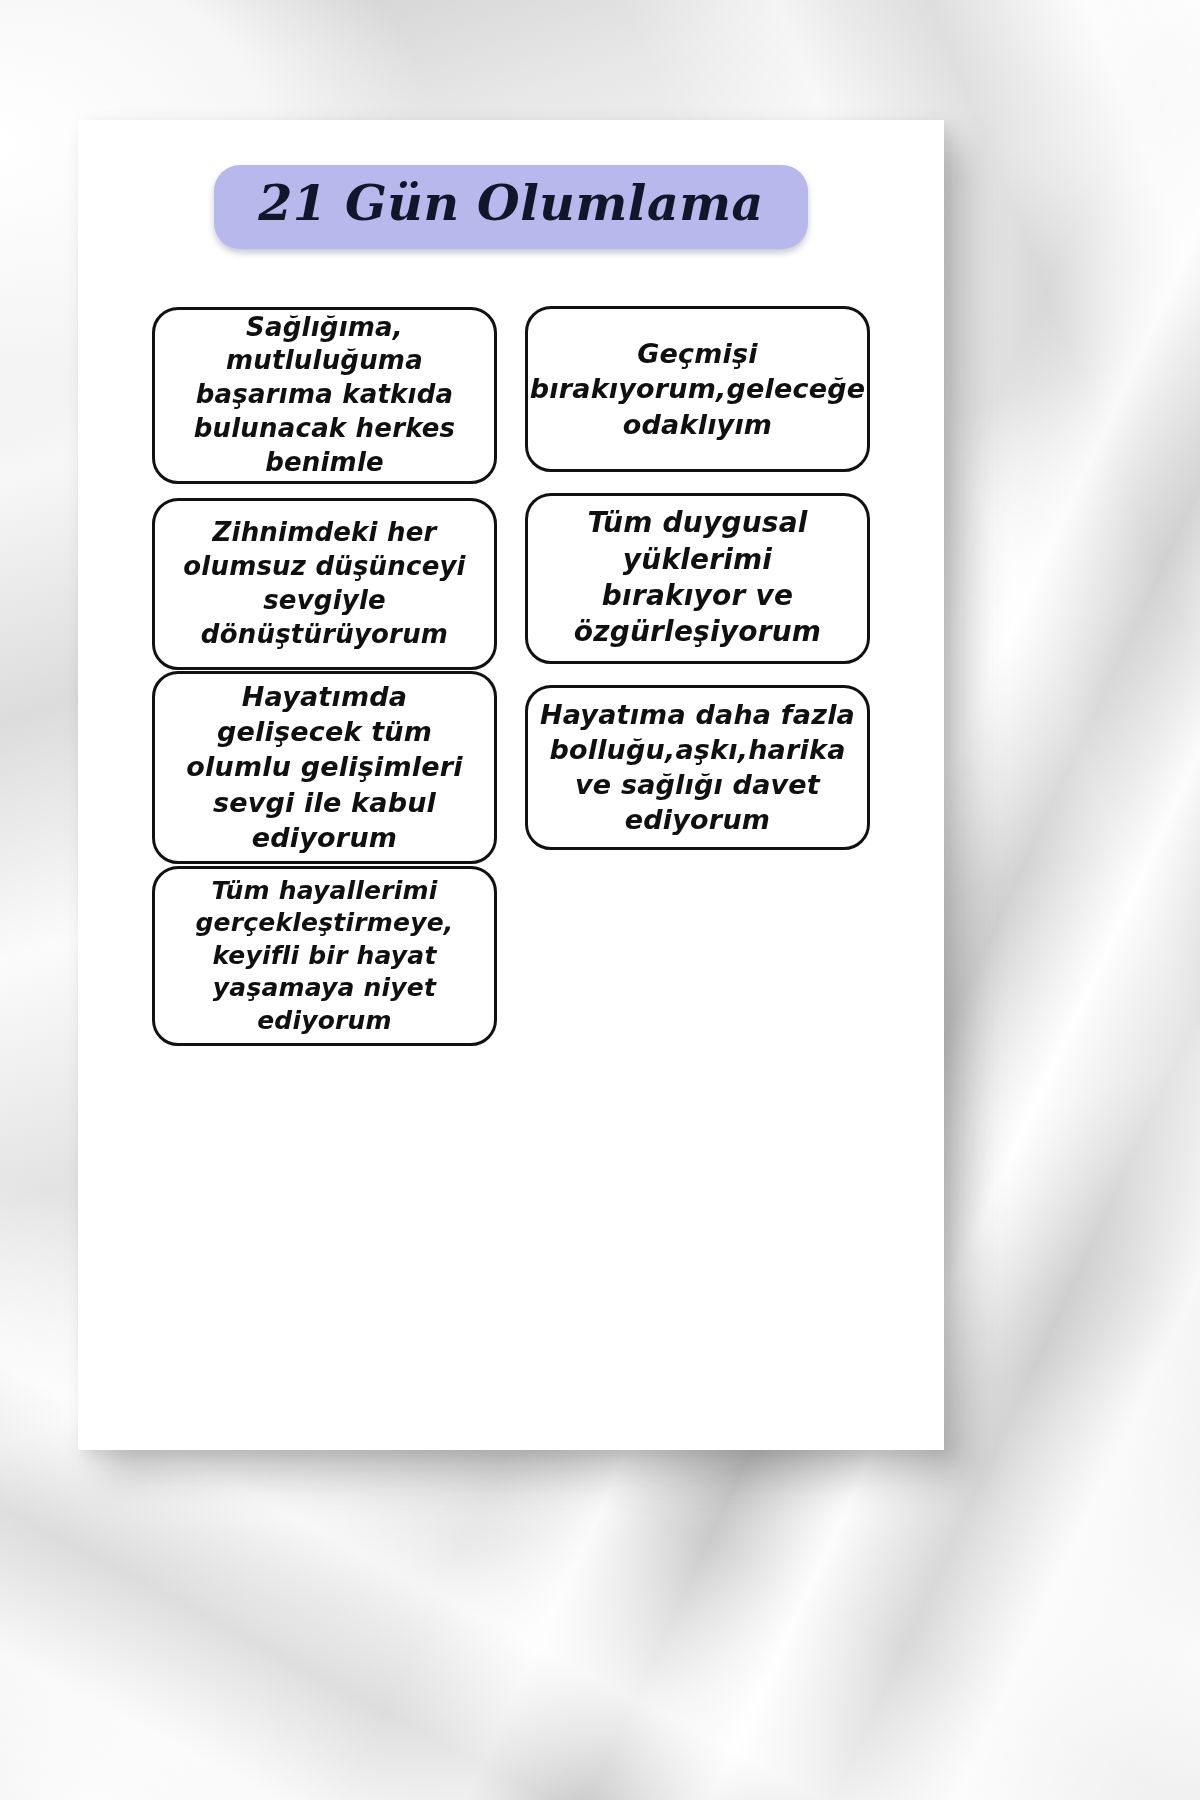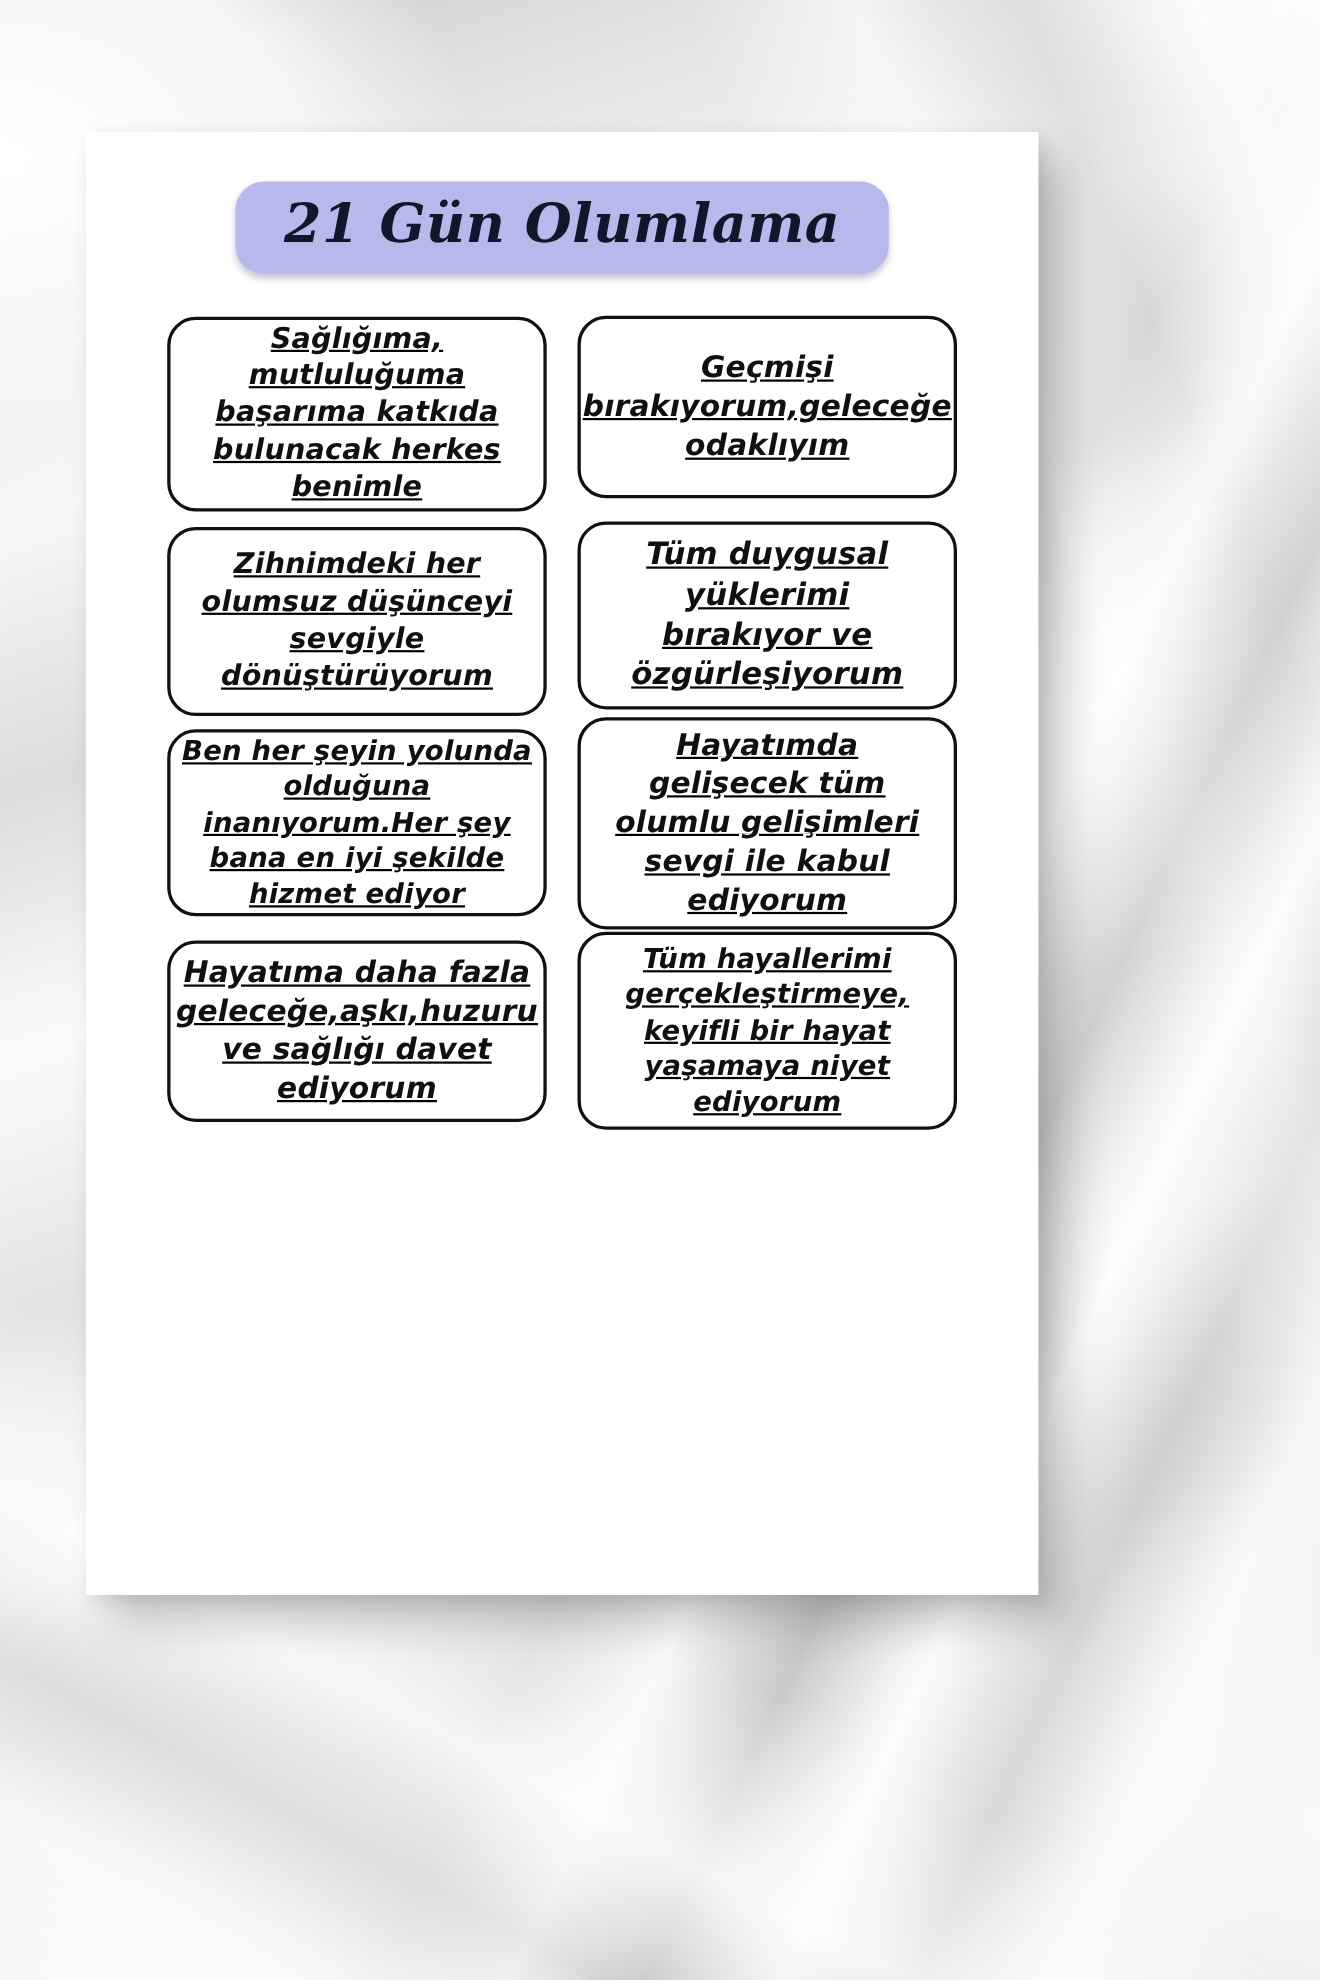--- a/index.html
+++ b/index.html
@@ -93,28 +93,27 @@
     line-height: 1.18;
     color: #0f172a;
     letter-spacing: 0.5px;
     white-space: nowrap;
   }
 
   
   .grid {
     position: absolute;
     left: 74px;
-    top: 160px;
+    top: 179px;
     width: 718px;
     display: grid;
     grid-template-columns: 345px 345px;
     column-gap: 28px;
     grid-auto-rows: 180px;
     row-gap: 9px;
-    text-decoration: underline;
   }
   .cell {
     display: flex;
     align-items: center;
     justify-content: center;
   }
   .card {
     box-sizing: border-box;
     border: 3.5px solid #111111;
     border-radius: 26px;
@@ -194,45 +193,36 @@
 
       <div class="cell">
         <div class="card c4">
           <div class="card-text">Tüm duygusal
 yüklerimi
 bırakıyor ve
 özgürleşiyorum</div>
         </div>
       </div>
 
-      <div class="cell">
-        <div class="card c5">
-          <div class="card-text">Ben her şeyin yolunda
-olduğuna
-inanıyorum.Her şey
-bana en iyi şekilde
-hizmet ediyor</div>
-        </div>
-      </div>
 
 
       <div class="cell">
         <div class="card c7">
           <div class="card-text">Hayatımda
 gelişecek tüm
 olumlu gelişimleri
 sevgi ile kabul
 ediyorum</div>
         </div>
       </div>
 
       <div class="cell">
         <div class="card c8">
           <div class="card-text">Hayatıma daha fazla
-geleceğe,aşkı,huzuru
+bolluğu,aşkı,harika
 ve sağlığı davet
 ediyorum</div>
         </div>
       </div>
 
 
       <div class="cell">
         <div class="card c10">
           <div class="card-text">Tüm hayallerimi
 gerçekleştirmeye,

